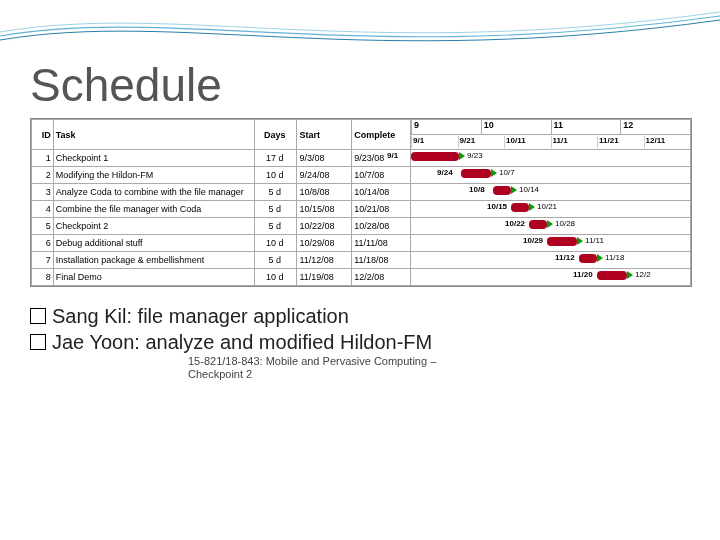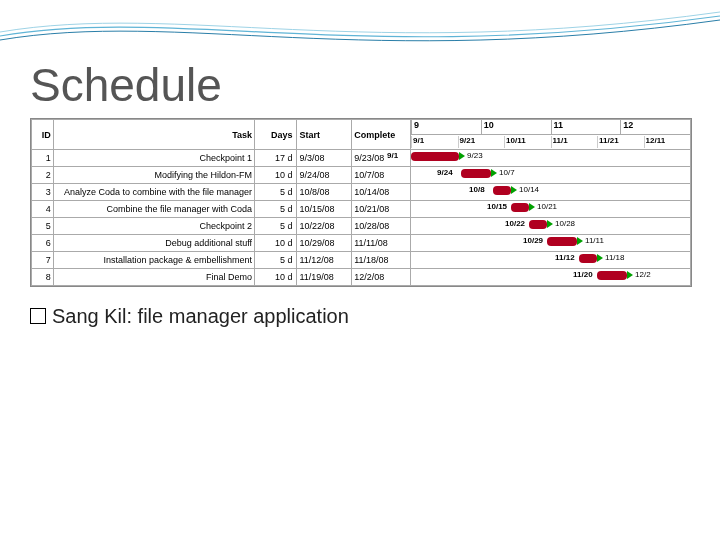--- a/index.html
+++ b/index.html
@@ -71,22 +71,22 @@
     text-align: left;
     font-size: 9px;
     height: 14px;
     vertical-align: middle;
   }
   .gantt th {
     font-weight: bold;
     background: #fff;
   }
   .gantt .id { width: 16px; text-align: right;}
-  .gantt .task { width: 190px; text-align: right; }
-  .gantt .days { width: 34px; text-align: right; padding-right:4px;}
+  .gantt .task { width: 190px; }
+  .gantt .days { width: 34px; text-align: center; padding-right:4px;}
   .gantt .start { width: 48px; }
   .gantt .comp { width: 52px; }
   .gantt .chart { width: 270px; padding:0; position: relative;}
   .gantt .chart-head { text-align: left; padding:0;}
   .month-head { display:flex; width:100%; height:14px;}
   .month-head div {
     flex: 1;
     border-left: 1px solid #aaa;
     font-size: 9px; font-weight: bold;
     padding-left: 2px;
@@ -253,15 +253,22 @@
             </td>
           </tr>
         </tbody>
     </table>
   </div>
 
   <div class="below">
     <div class="bullet">
       <span class="checkbox"></span><span>Sang Kil: file manager application</span>
     </div>
+    <div class="bullet">
+      <span class="checkbox"></span><span>Jae Yoon: analyze and modified Hildon-FM</span>
+    </div>
   </div>
+  <div class="footer">
+    <span>15-821/18-843: Mobile and Pervasive Computing –</span><br>
+    <span>Checkpoint 2</span>
+  </div>
 
 </div>
 
 </body></html>

